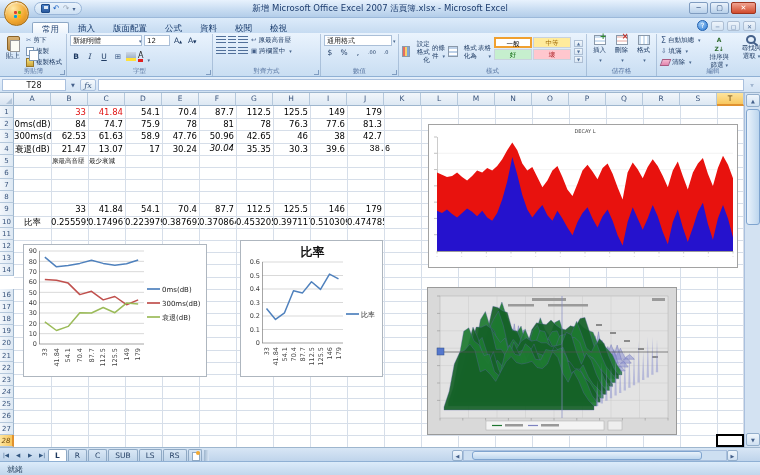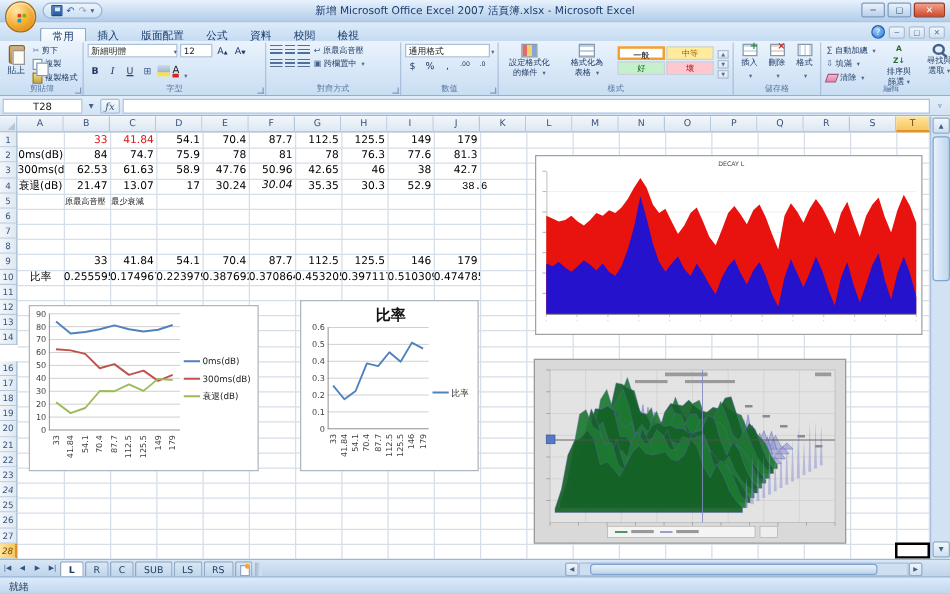--- a/index.html
+++ b/index.html
@@ -66,21 +66,21 @@
   .ic-painter{width:8px;height:9px;background:linear-gradient(#f7e27a,#caa43c);border:1px solid #97762a;}
   .bold{font-weight:bold;} .ital{font-style:italic;font-family:"DejaVu Serif",serif;} .und{text-decoration:underline;}
   .g-borders:after{content:"⊞";color:#44608a;}
   .ic-fill{width:10px;height:9px;background:linear-gradient(#cfd9e6,#9fb2c8);border-bottom:3px solid #ffe13a;}
   .ic-fontcolor{font-size:8px;line-height:7px;color:#222;border-bottom:3px solid #e02020;height:10px;}
   .icobar{width:10px;height:8px;background:repeating-linear-gradient(#51709a 0 1px,transparent 1px 3px);}
   .icobar.mid{width:8px;} 
   .g-wrap:after{content:"↩";color:#44608a;}
   .g-merge:after{content:"▣";color:#44608a;}
   .styleswatch{width:38px;height:11px;font-size:6.5px;text-align:center;line-height:10px;border:1px solid #c8d2de;background:#fff;}
-  .bigbtn{width:44px;display:flex;flex-direction:column;align-items:center;font-size:6.5px;color:#1f3b63;line-height:8px;text-align:left;}
+  .bigbtn{width:44px;display:flex;flex-direction:row;align-items:center;font-size:6.5px;color:#1f3b63;line-height:8px;text-align:right;}
   .ic-cf{width:13px;height:11px;background:linear-gradient(90deg,#e46d62 33%,#f7d069 33% 66%,#7fa7d8 66%);border:1px solid #8a99aa;}
   .ic-fat{width:13px;height:11px;background:repeating-linear-gradient(#bcd0e8 0 2px,#fff 2px 4px);border:1px solid #8a99aa;}
   .gal-scroll{display:flex;flex-direction:column;gap:1px;justify-content:center;}
   .gsb{width:9px;height:7px;border:1px solid #aebfd4;background:linear-gradient(#f2f7fc,#d9e6f3);
     font-size:4px;text-align:center;line-height:6px;color:#51709a;}
   .cellbtn{width:20px;display:flex;flex-direction:column;align-items:center;font-size:6.5px;color:#1f3b63;gap:1px;}
   .ic-ins{width:12px;height:10px;background:repeating-linear-gradient(#cfe0f1 0 2px,#fff 2px 4px);border:1px solid #8a99aa;position:relative;}
   .ic-ins:after{content:"+";position:absolute;right:-2px;top:-4px;color:#2d8a2d;font-size:8px;font-weight:bold;}
   .ic-del{width:12px;height:10px;background:repeating-linear-gradient(#f3d3cf 0 2px,#fff 2px 4px);border:1px solid #8a99aa;position:relative;}
   .ic-del:after{content:"×";position:absolute;right:-2px;top:-4px;color:#c0302a;font-size:8px;font-weight:bold;}
@@ -530,21 +530,21 @@
         <div class="cell" style="left: 310px; width: 37px; top: 37.3571px; height: 12.1786px; line-height: 12.1786px;">38</div>
         <div class="cell" style="left: 347px; width: 37px; top: 37.3571px; height: 12.1786px; line-height: 12.1786px;">42.7</div>
         <div class="cell label" style="left: 14px; width: 37px; top: 49.5357px; height: 12.1786px; line-height: 12.1786px;">衰退(dB)</div>
         <div class="cell" style="left: 51px; width: 37px; top: 49.5357px; height: 12.1786px; line-height: 12.1786px;">21.47</div>
         <div class="cell" style="left: 88px; width: 37px; top: 49.5357px; height: 12.1786px; line-height: 12.1786px;">13.07</div>
         <div class="cell" style="left: 125px; width: 37px; top: 49.5357px; height: 12.1786px; line-height: 12.1786px;">17</div>
         <div class="cell" style="left: 162px; width: 37px; top: 49.5357px; height: 12.1786px; line-height: 12.1786px;">30.24</div>
         <div class="cell" style="left: 199px; width: 37px; top: 49px; height: 12.1786px; line-height: 12.1786px; font-style: italic;">30.04</div>
         <div class="cell" style="left: 236px; width: 37px; top: 49.5357px; height: 12.1786px; line-height: 12.1786px;">35.35</div>
         <div class="cell" style="left: 273px; width: 37px; top: 49.5357px; height: 12.1786px; line-height: 12.1786px;">30.3</div>
-        <div class="cell" style="left: 310px; width: 37px; top: 49.5357px; height: 12.1786px; line-height: 12.1786px;">52.9</div>
+        <div class="cell" style="left: 310px; width: 37px; top: 49.5357px; height: 12.1786px; line-height: 12.1786px;">39.6</div>
         <div class="cell" style="left: 355px; width: 37px; top: 49.5357px; height: 12.1786px; line-height: 12.1786px; font-family: Liberation Mono, monospace;">38.6</div>
         <div class="cell small" style="left: 51px; width: 37px; top: 61.7143px; height: 12.1786px; line-height: 12.1786px;">原最高音壓</div>
         <div class="cell small" style="left: 88px; width: 37px; top: 61.7143px; height: 12.1786px; line-height: 12.1786px;">最少衰減</div>
         <div class="cell" style="left: 51px; width: 37px; top: 110.429px; height: 12.1786px; line-height: 12.1786px;">33</div>
         <div class="cell" style="left: 88px; width: 37px; top: 110.429px; height: 12.1786px; line-height: 12.1786px;">41.84</div>
         <div class="cell" style="left: 125px; width: 37px; top: 110.429px; height: 12.1786px; line-height: 12.1786px;">54.1</div>
         <div class="cell" style="left: 162px; width: 37px; top: 110.429px; height: 12.1786px; line-height: 12.1786px;">70.4</div>
         <div class="cell" style="left: 199px; width: 37px; top: 110.429px; height: 12.1786px; line-height: 12.1786px;">87.7</div>
         <div class="cell" style="left: 236px; width: 37px; top: 110.429px; height: 12.1786px; line-height: 12.1786px;">112.5</div>
         <div class="cell" style="left: 273px; width: 37px; top: 110.429px; height: 12.1786px; line-height: 12.1786px;">125.5</div>

